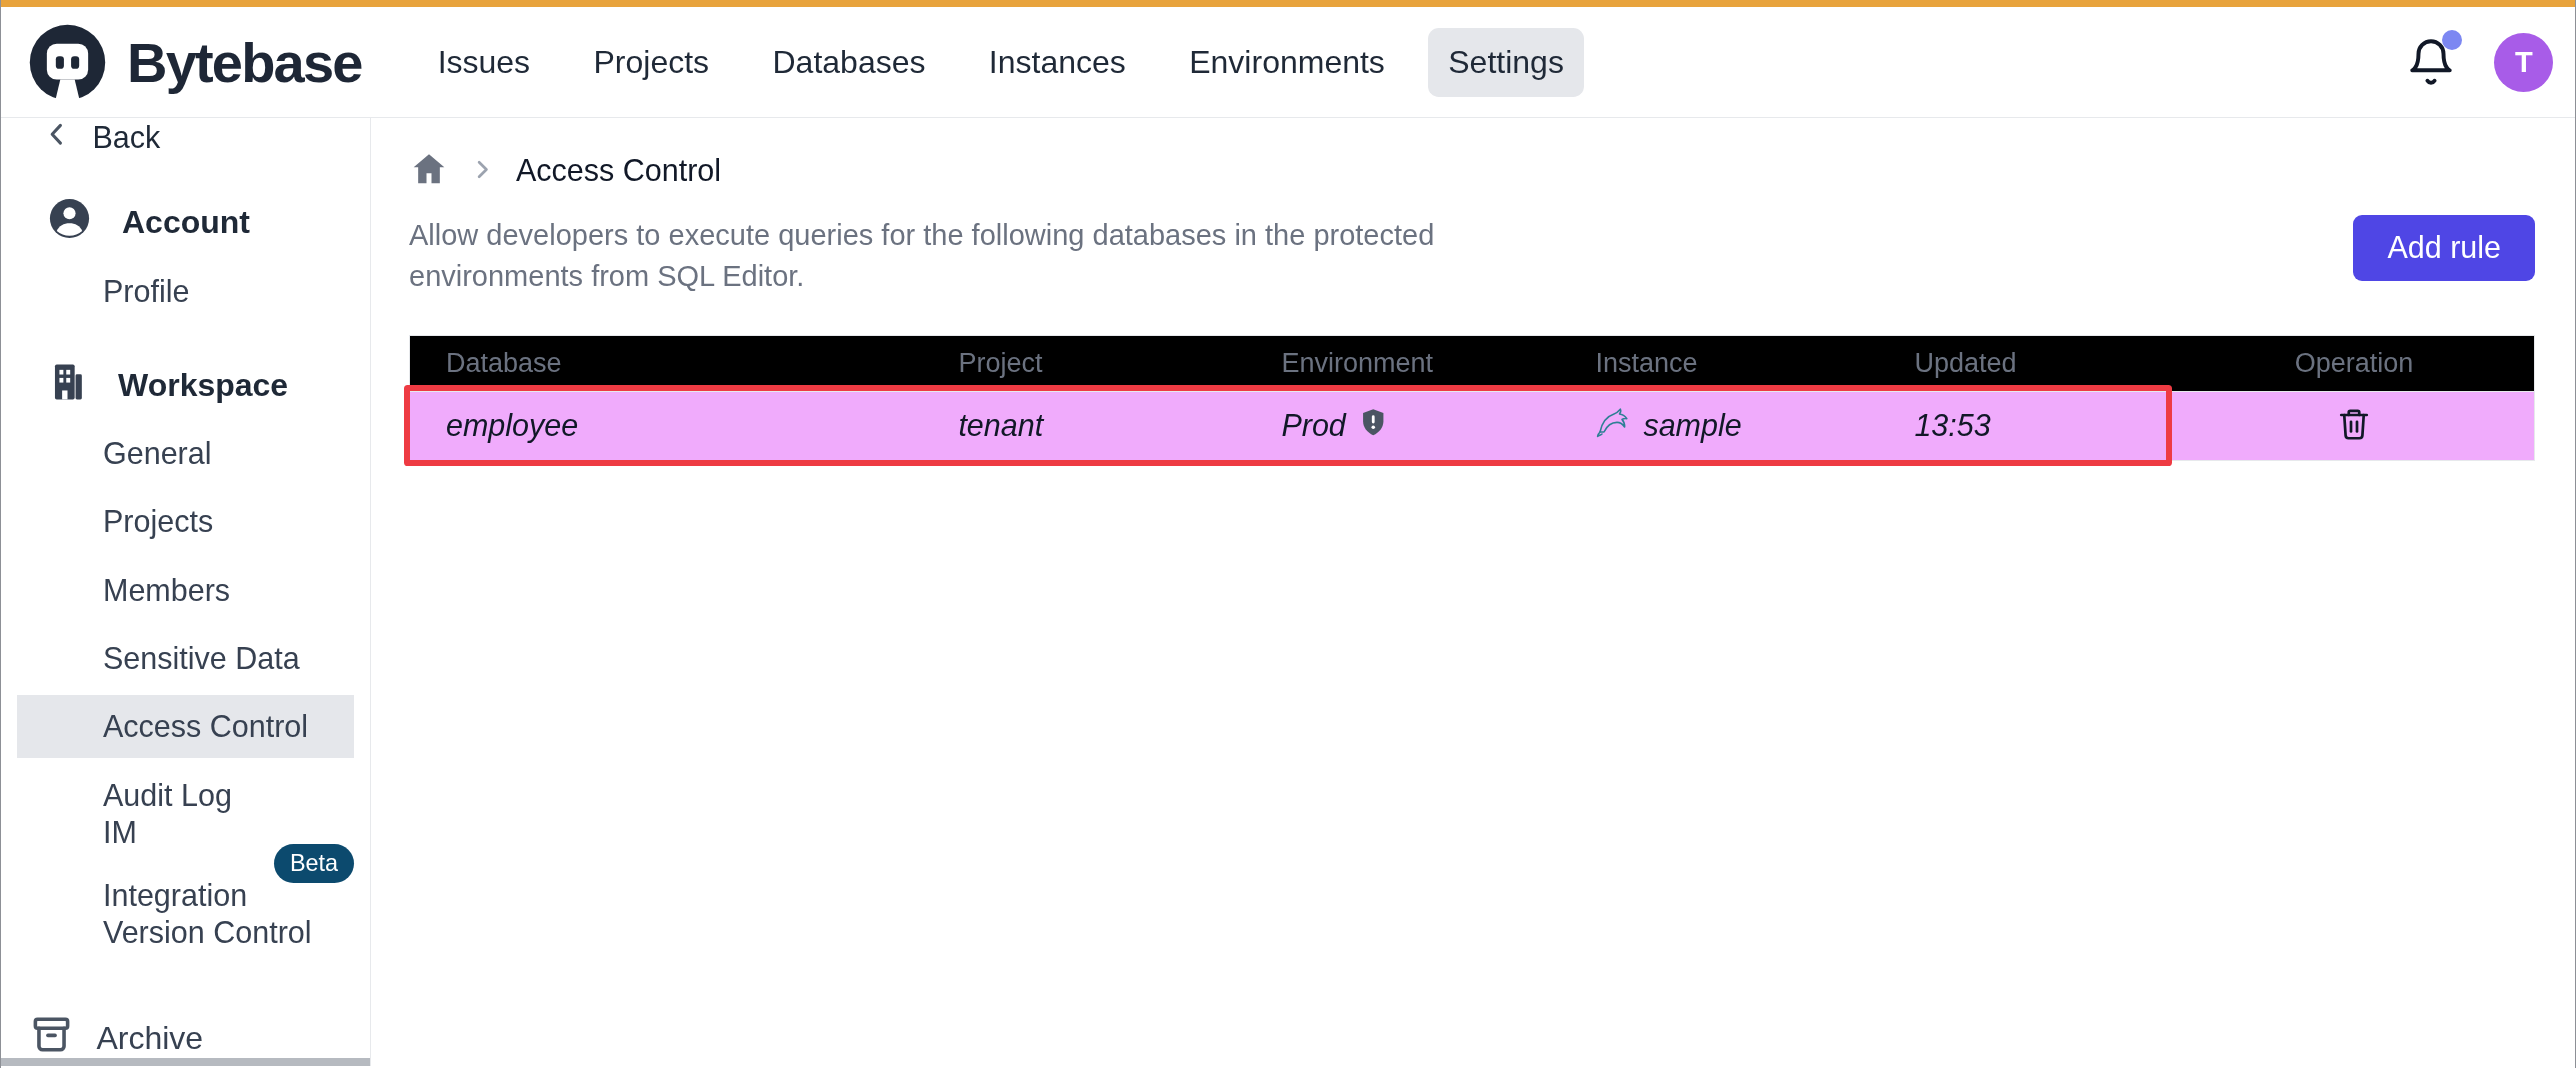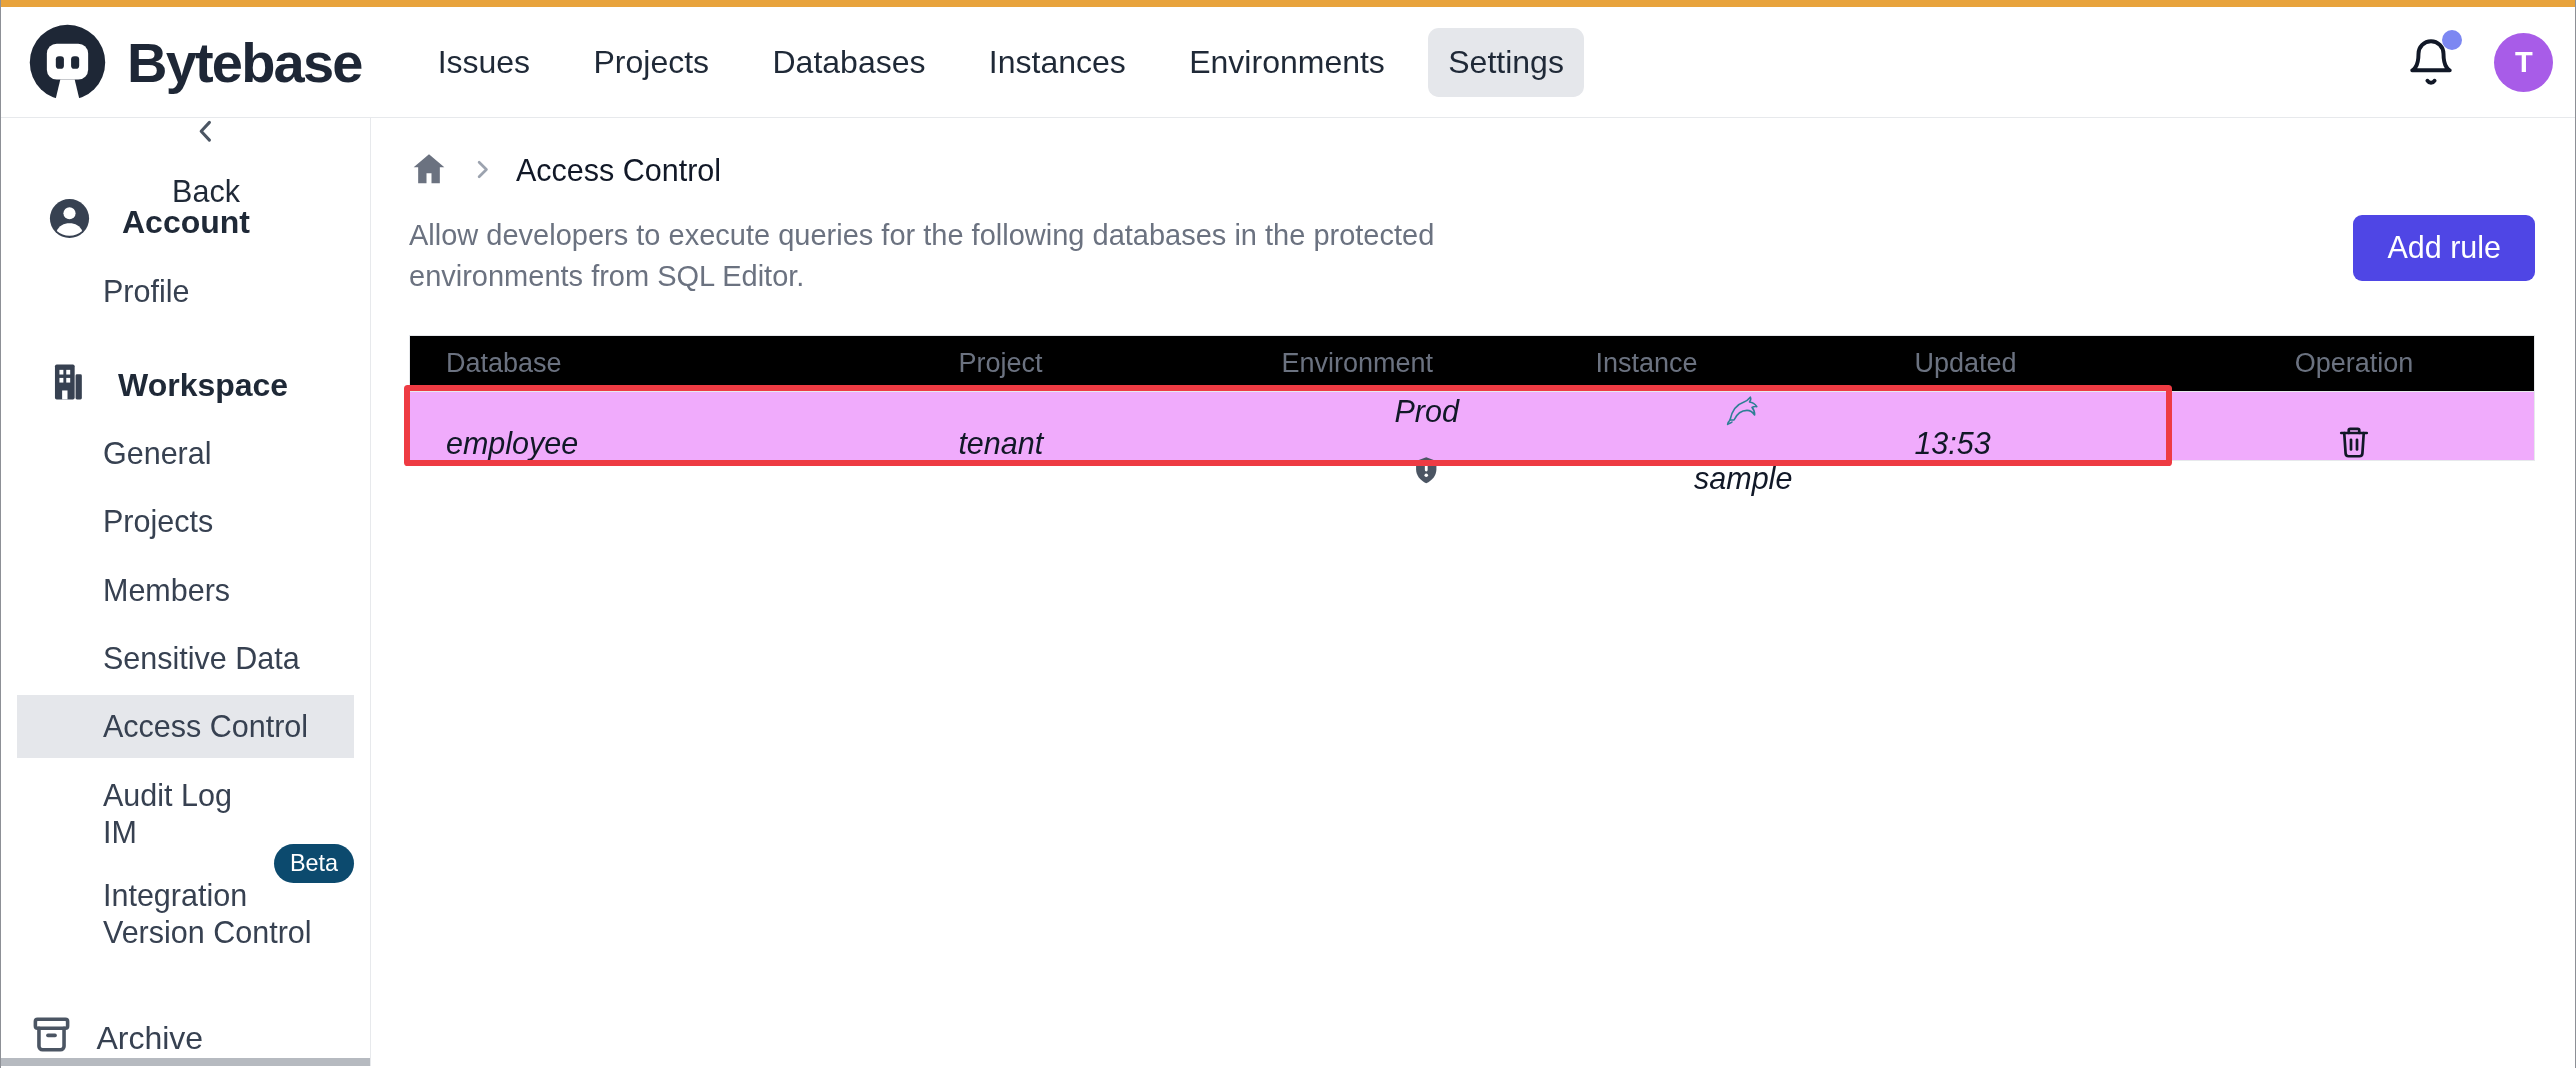--- a/index.html
+++ b/index.html
@@ -22,21 +22,21 @@
   .nav-link.active{ background:#e5e7eb; }
   .nav-right{ margin-left:auto; display:flex; align-items:center; gap:38px; }
   .bell-wrap{ position:relative; width:50px; height:50px; cursor:pointer; }
   .bell-dot{ position:absolute; right:-5.4px; top:-7.2px; width:20px; height:20px; border-radius:50%; background:#7C87F2; }
   .avatar{ width:59px; height:59px; border-radius:50%; background:#A85CE8; color:#fff;
            display:flex; align-items:center; justify-content:center; font-size:29px; font-weight:700; cursor:pointer; }
   
   .app-body{ display:flex; height:948px; }
   .sidebar{ position:relative; width:370px; border-right:1.8px solid #e7e9ec; overflow:hidden; flex:none; }
   .back-row{ display:flex; align-items:center; gap:20px; padding-left:41px; margin-top:-1.8px; height:43px;
-             font-size:30.5px; color:#1f2937; cursor:pointer;flex-direction:column; }
+             font-size:30.5px; color:#1f2937; cursor:pointer; }
   .side-section{ display:flex; align-items:center; gap:29px; padding-left:45px; margin-top:38px; height:50px;
                  font-size:32px; font-weight:600; color:#1f2937; }
   .side-item{ height:63px; line-height:63px; margin:5.4px 16px 5.4px 16px; padding-left:86px;
               font-size:30.5px; color:#374151; cursor:pointer; display:flex; align-items:center; gap:16px; }
   .side-item.single{ margin-top:12.6px; }
   .side-item.active{ background:#e5e7eb; }
   .beta{ background:#0c4a6e; color:#fff; font-size:23.4px; line-height:1; padding:8px 16px; border-radius:897px; }
   .archive-row{ position:absolute; bottom:2px; left:29px; display:flex; align-items:center; gap:23.4px;
                 font-size:32px; color:#374151; cursor:pointer; }
   .side-scrollbar{ position:absolute; bottom:0; left:0; width:100%; height:8px; background:#b6bac0; }
@@ -48,21 +48,21 @@
   .desc{ width:1087px; font-size:29px; line-height:41px; color:#6b7280; }
   .btn-primary{ background:#4F46E5; color:#fff; border:none; border-radius:9px; height:66px; padding:0 34px;
                 font-size:30.5px; font-weight:500; font-family:inherit; cursor:pointer; }
   .rules-table{ position:relative; margin-top:38px; border:1.8px solid #e7e9ec; }
   .tgrid{ display:grid; grid-template-columns:525px 323px 314px 319px 283px auto; align-items:center; }
   .thead{ height:56px; background:#000000; border-bottom:1.8px solid #e7e9ec; color:#6b7280; font-size:27px; font-weight:500; }
   .trow{ height:68px; background:#f0abfc; font-size:30.5px; color:#111827;font-style:italic; }
   .th, .td{ padding-left:23.4px; }
   .th:first-child, .td:first-child{ padding-left:36px; }
   .th.op, .td.op{ padding-left:0; text-align:center; display:flex; justify-content:center; }
-  .cell-flex{ display:flex; align-items:center; gap:26px;flex-direction:column; }
+  .cell-flex{ display:flex; align-items:center; gap:12px; }
   .icon-btn{ background:none; border:none; cursor:pointer; padding:5.4px; display:flex; }
   .annotation{ position:absolute; left:-6.3px; top:49px; width:1768px; height:81px;
                border:6.3px solid #EE3B43; border-radius:3.6px; pointer-events:none; }
 </style>
 </head>
 <body>
 
 <div class="frame">
   <div class="accent-bar"></div>
 

